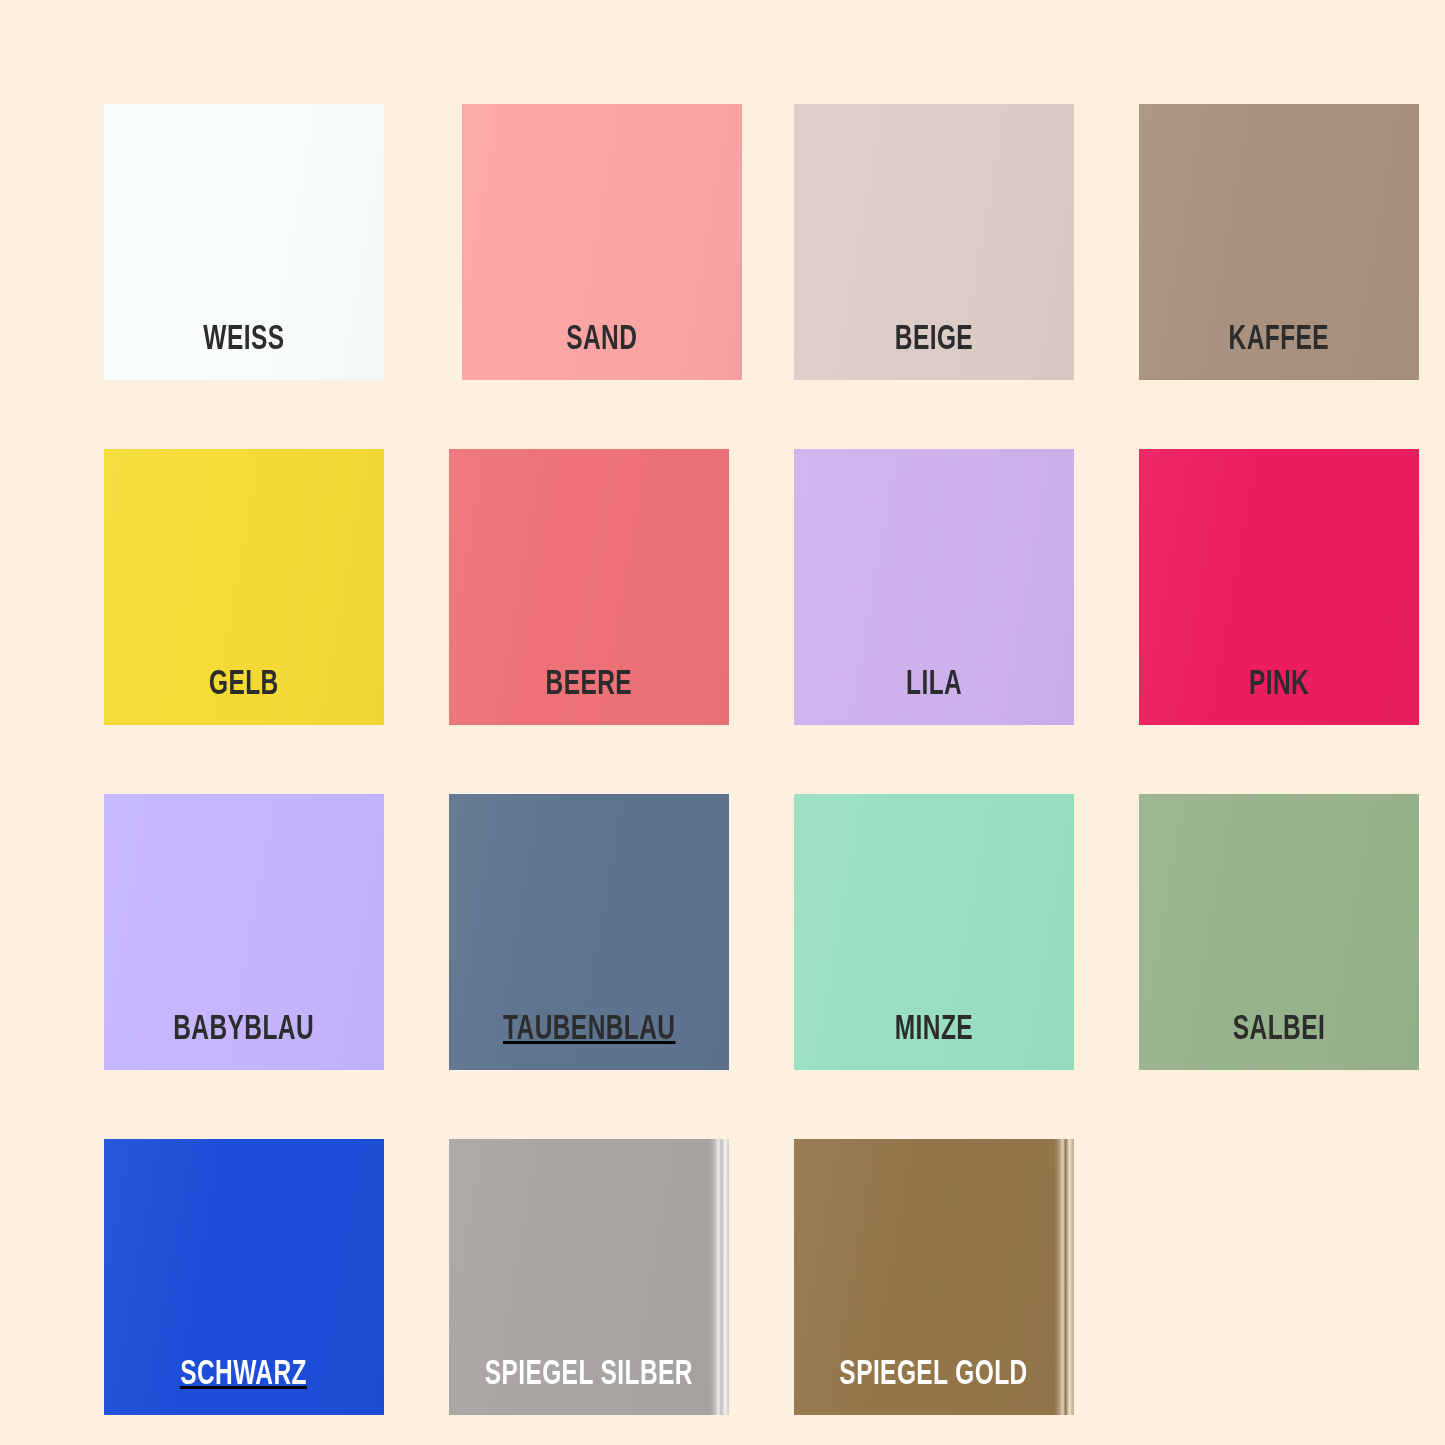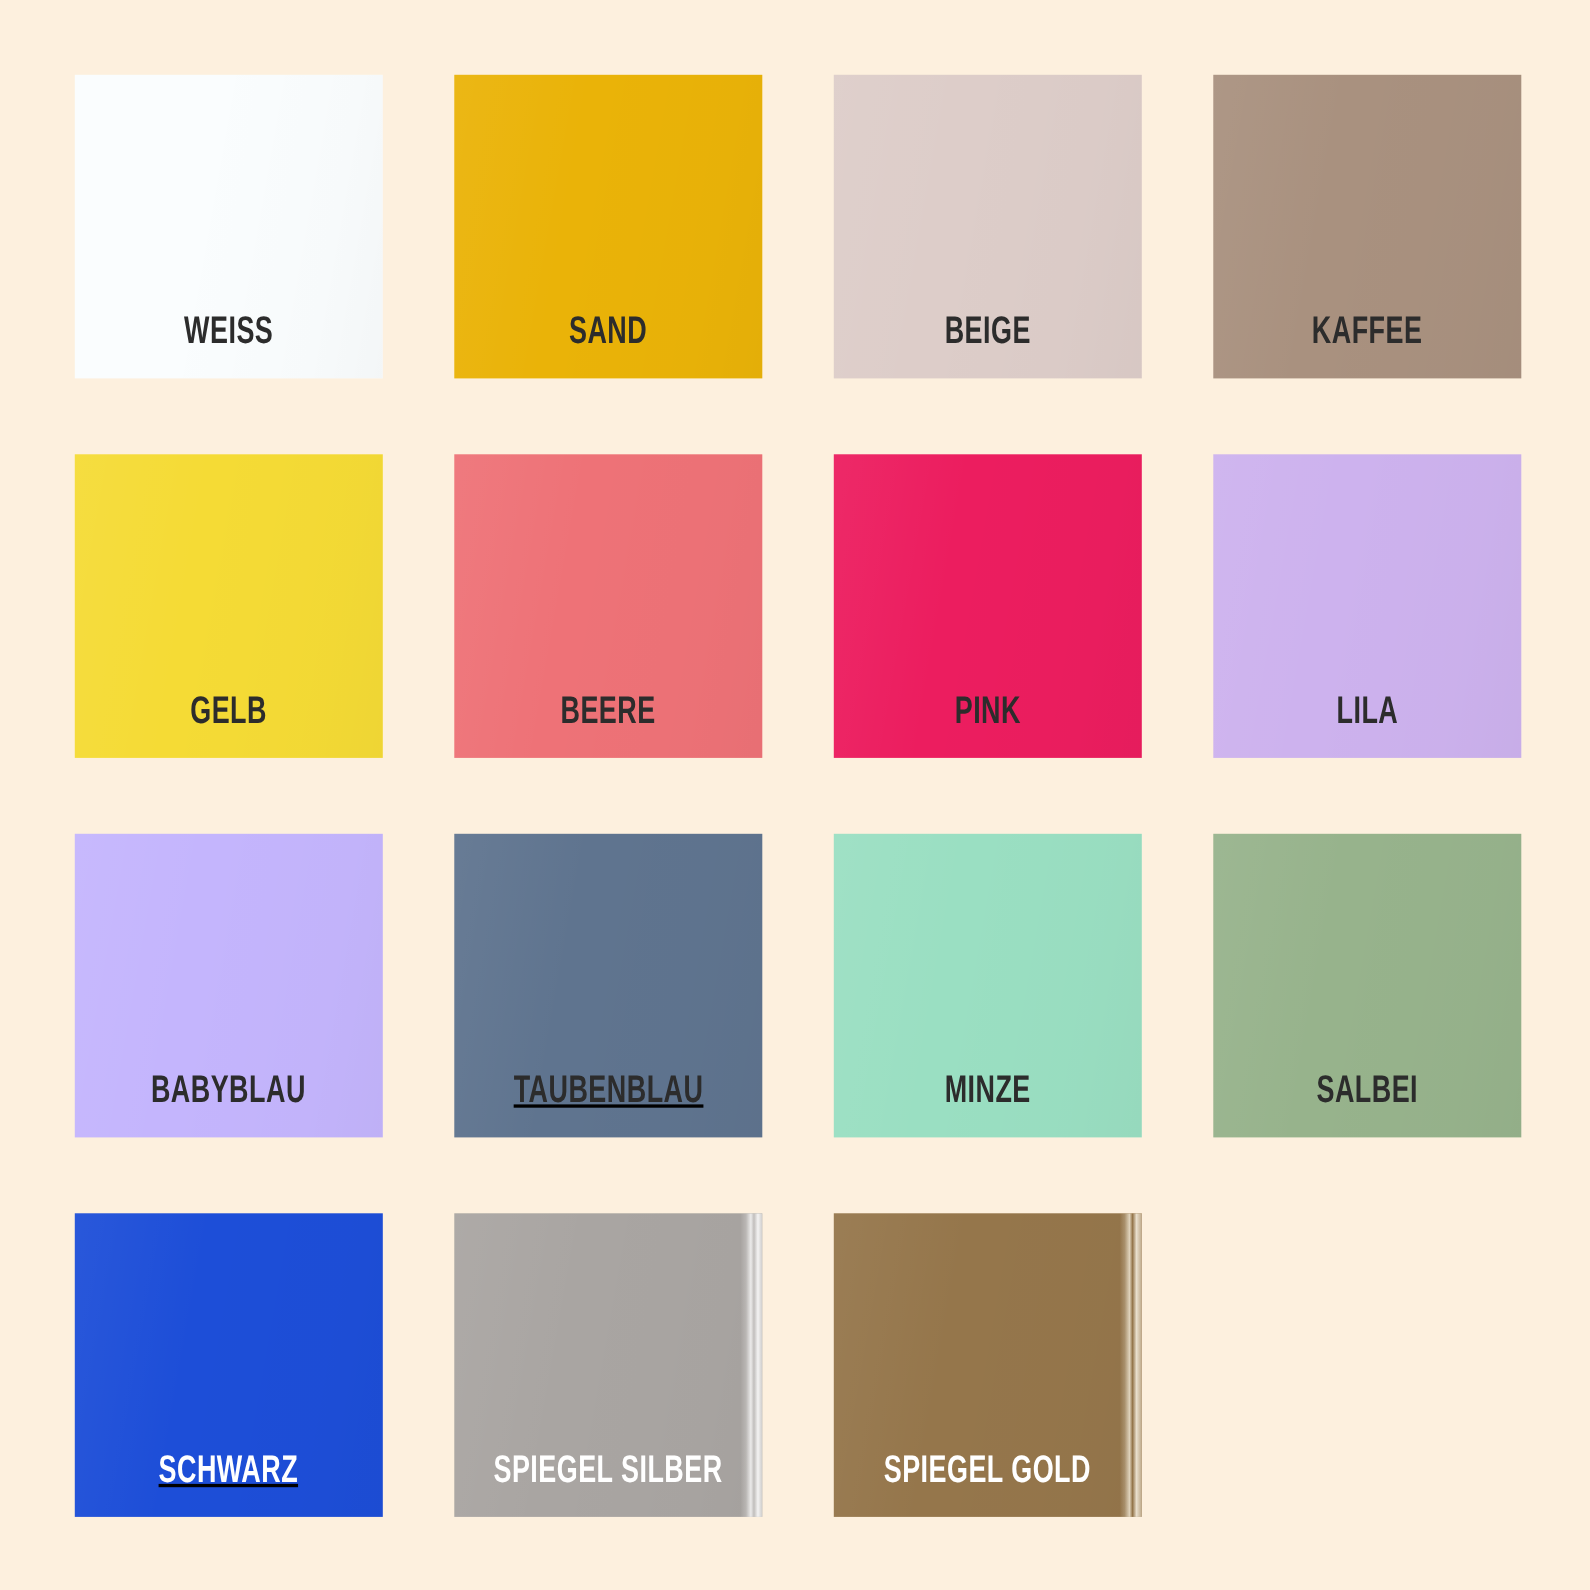--- a/index.html
+++ b/index.html
@@ -13,21 +13,21 @@
     background: #fdf0de;
     font-family: "Liberation Sans", "DejaVu Sans", sans-serif;
     overflow: hidden;
   }
 
   #swatch-board {
     position: relative;
     width: 1445px;
     height: 1445px;
     box-sizing: border-box;
-    padding: 68px;
+    padding: 104px;
     display: grid;
     grid-template-columns: repeat(4, 280px);
     grid-template-rows: repeat(4, 276px);
     column-gap: 65px;
     row-gap: 69px;
     align-content: start;
     justify-content: start;
   }
 
   .swatch {
@@ -98,47 +98,47 @@
   }
 </style>
 </head>
 <body style="background: rgb(253, 240, 222);">
 
 <div id="swatch-board" style="background: rgb(253, 240, 222);">
     <div class="swatch" style="background: rgb(250, 253, 254);">
       <div class="tone"></div>
       <div class="swatch-label">WEISS</div>
     </div>
-    <div class="swatch" style="background: #eab308;">
+    <div class="swatch" style="background: #fca5a5; margin-left: 13px;">
       <div class="tone"></div>
       <div class="swatch-label">SAND</div>
     </div>
     <div class="swatch" style="background: rgb(221, 205, 201);">
       <div class="tone"></div>
       <div class="swatch-label">BEIGE</div>
     </div>
     <div class="swatch" style="background: rgb(169, 145, 127);">
       <div class="tone"></div>
       <div class="swatch-label">KAFFEE</div>
     </div>
     <div class="swatch" style="background: rgb(245, 219, 53); text-align: right;">
       <div class="tone"></div>
       <div class="swatch-label">GELB</div>
     </div>
     <div class="swatch" style="background: rgb(238, 114, 119);">
       <div class="tone"></div>
       <div class="swatch-label">BEERE</div>
     </div>
+    <div class="swatch" style="background: rgb(205, 178, 238);">
+      <div class="tone"></div>
+      <div class="swatch-label">LILA</div>
+    </div>
     <div class="swatch" style="background: rgb(236, 29, 95);">
       <div class="tone"></div>
       <div class="swatch-label">PINK</div>
-    </div>
-    <div class="swatch" style="background: rgb(205, 178, 238);">
-      <div class="tone"></div>
-      <div class="swatch-label">LILA</div>
     </div>
     <div class="swatch" style="background: #c4b5fd;">
       <div class="tone"></div>
       <div class="swatch-label">BABYBLAU</div>
     </div>
     <div class="swatch" style="background: rgb(95, 116, 143); text-decoration: underline;">
       <div class="tone"></div>
       <div class="swatch-label">TAUBENBLAU</div>
     </div>
     <div class="swatch" style="background: rgb(154, 223, 194);">

